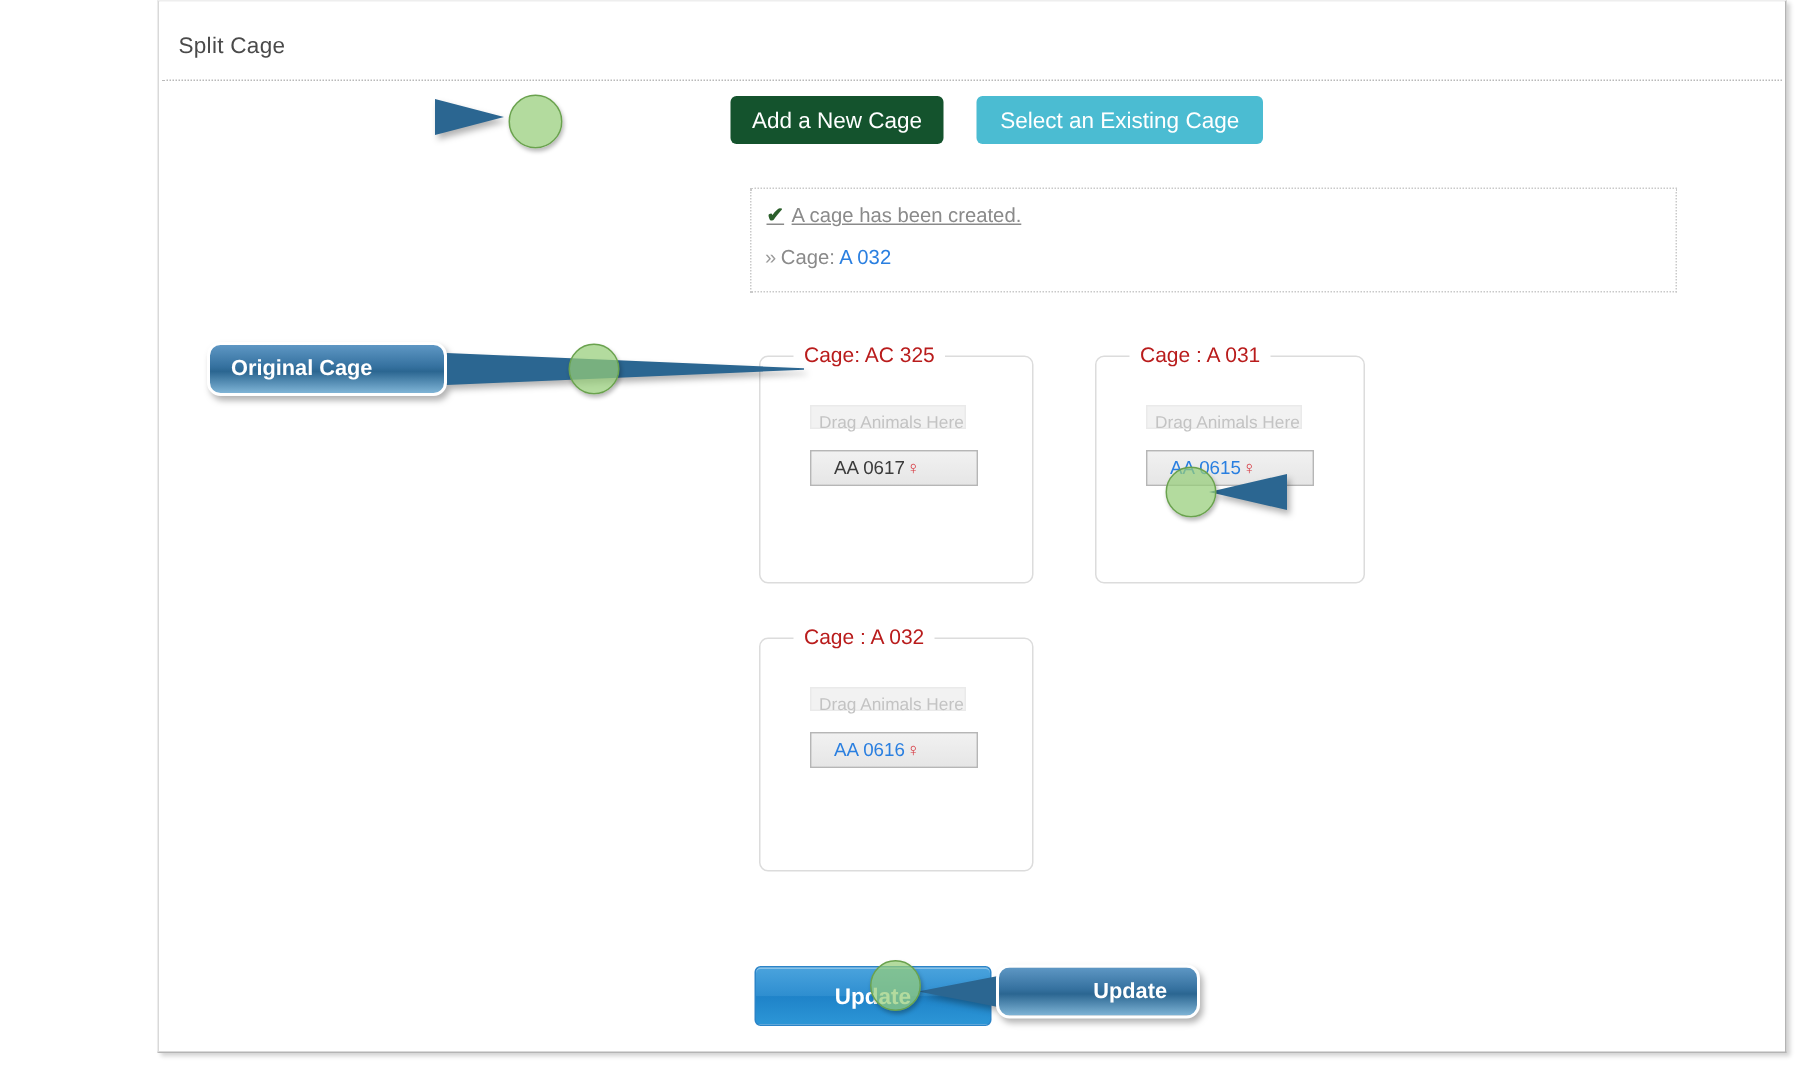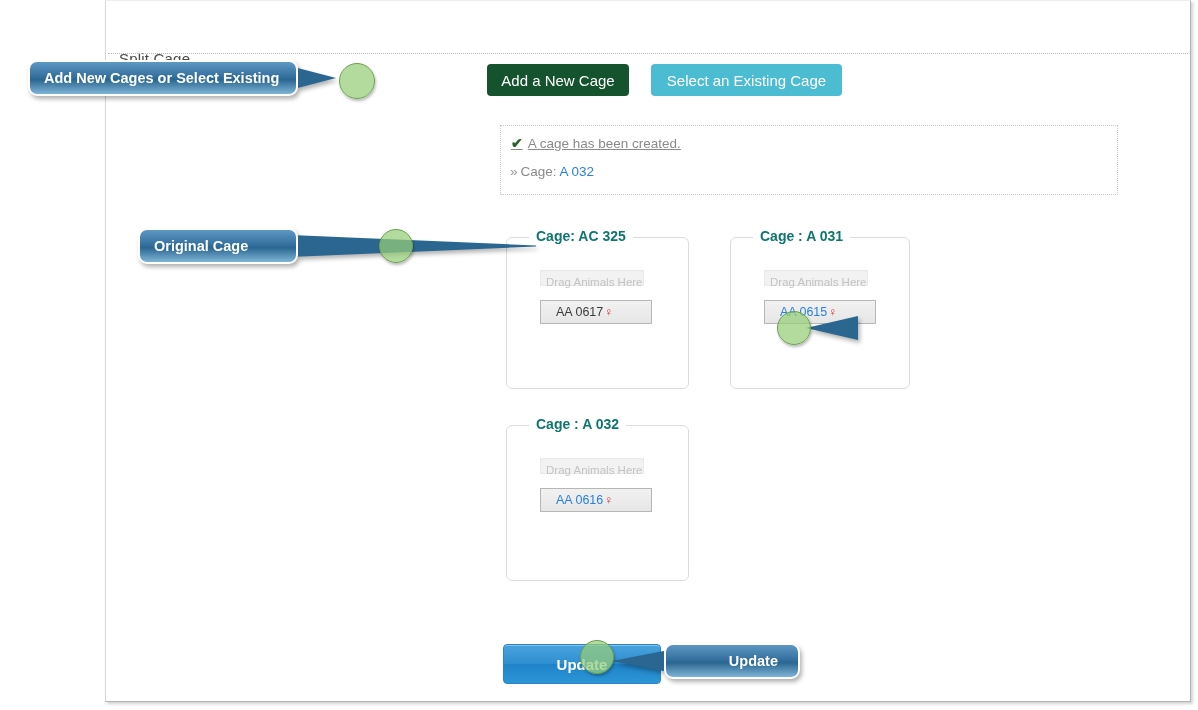--- a/index.html
+++ b/index.html
@@ -32,21 +32,20 @@
   }
 
   #page-title {
     position: absolute;
     left: 13px;
     top: 21px;
     font-size: 15px;
     color: #4a4a4a;
     font-weight: normal;
     letter-spacing: .2px;
-    margin-top: 28px;
   }
 
   #title-rule {
     position: absolute;
     left: 2px;
     top: 52px;
     width: 1080px;
     height: 0;
     border-top: 1px dotted #b9b9b9;
   }
@@ -124,23 +123,22 @@
     background: #ffffff;
     box-sizing: border-box;
   }
   .cage-legend {
     position: absolute;
     top: -10px;
     left: 22px;
     background: #ffffff;
     padding: 0 7px;
     font-size: 14px;
-    color: #0f766e;
-    white-space: nowrap;
-    font-weight: bold;
+    color: #b91c1c;
+    white-space: nowrap;
   }
   .drop-placeholder {
     position: absolute;
     left: 33px;
     top: 32px;
     width: 104px;
     height: 16px;
     background: #f2f2f2;
     border: 1px solid #eaeaea;
     box-sizing: border-box;
@@ -323,21 +321,20 @@
   </a>
 
 </div>
 
 <div class="callout" id="callout-add-new">
   <div class="tail">
     <svg width="46" height="36" viewBox="0 0 46 36" preserveAspectRatio="none">
       <path d="M0 6 L46 18 L0 30 Z" fill="#2b6691"></path>
     </svg>
   </div>
-  <div class="bubble lbl-left">Add New Cages or Select Existing</div>
 </div>
 <div class="green-dot" id="dot-add-new"></div>
 
 <div class="callout" id="callout-original-cage">
   <div class="tail">
     <svg width="246" height="36" viewBox="0 0 246 36" preserveAspectRatio="none">
       <path d="M0 7 L246 17.5 L246 18.5 L0 29 Z" fill="#2b6691"></path>
     </svg>
   </div>
   <div class="bubble lbl-left">Original Cage</div>

